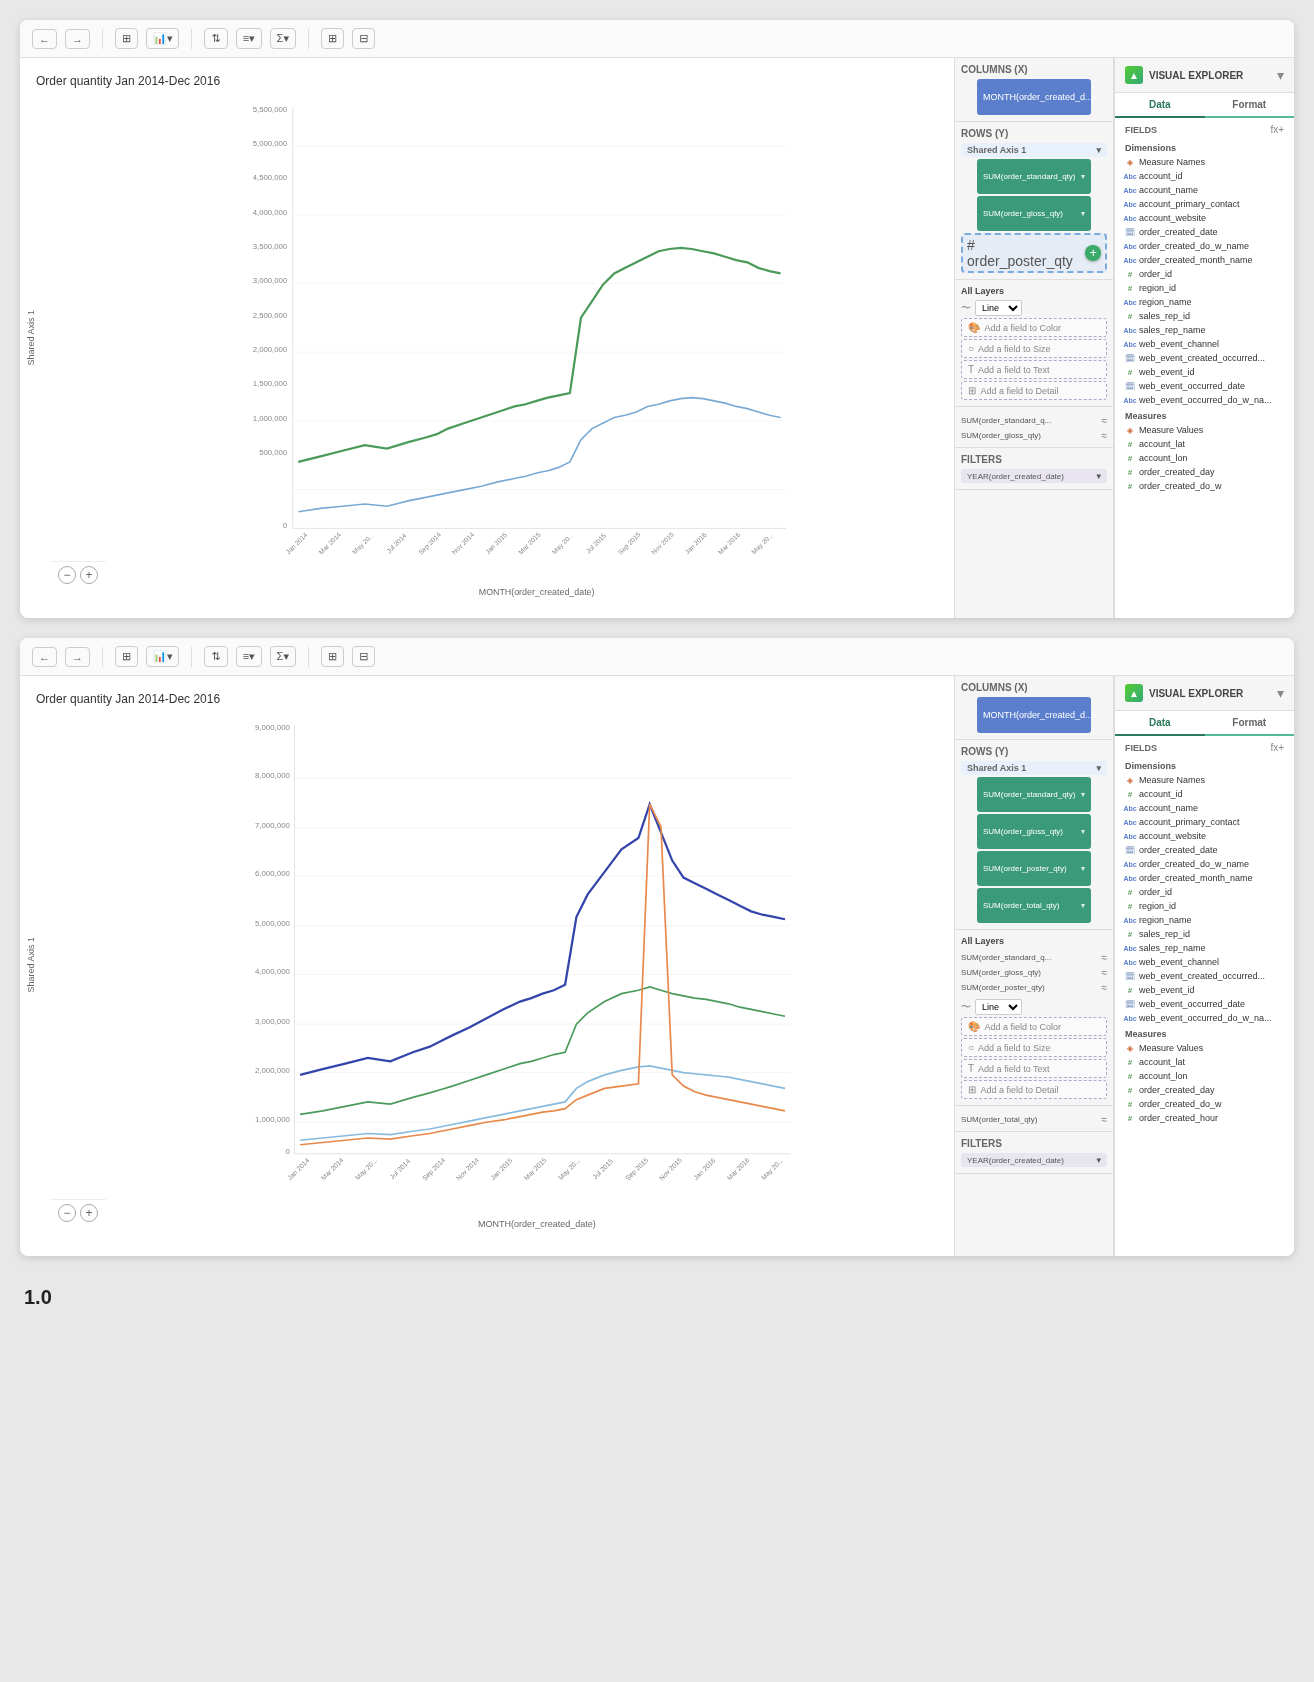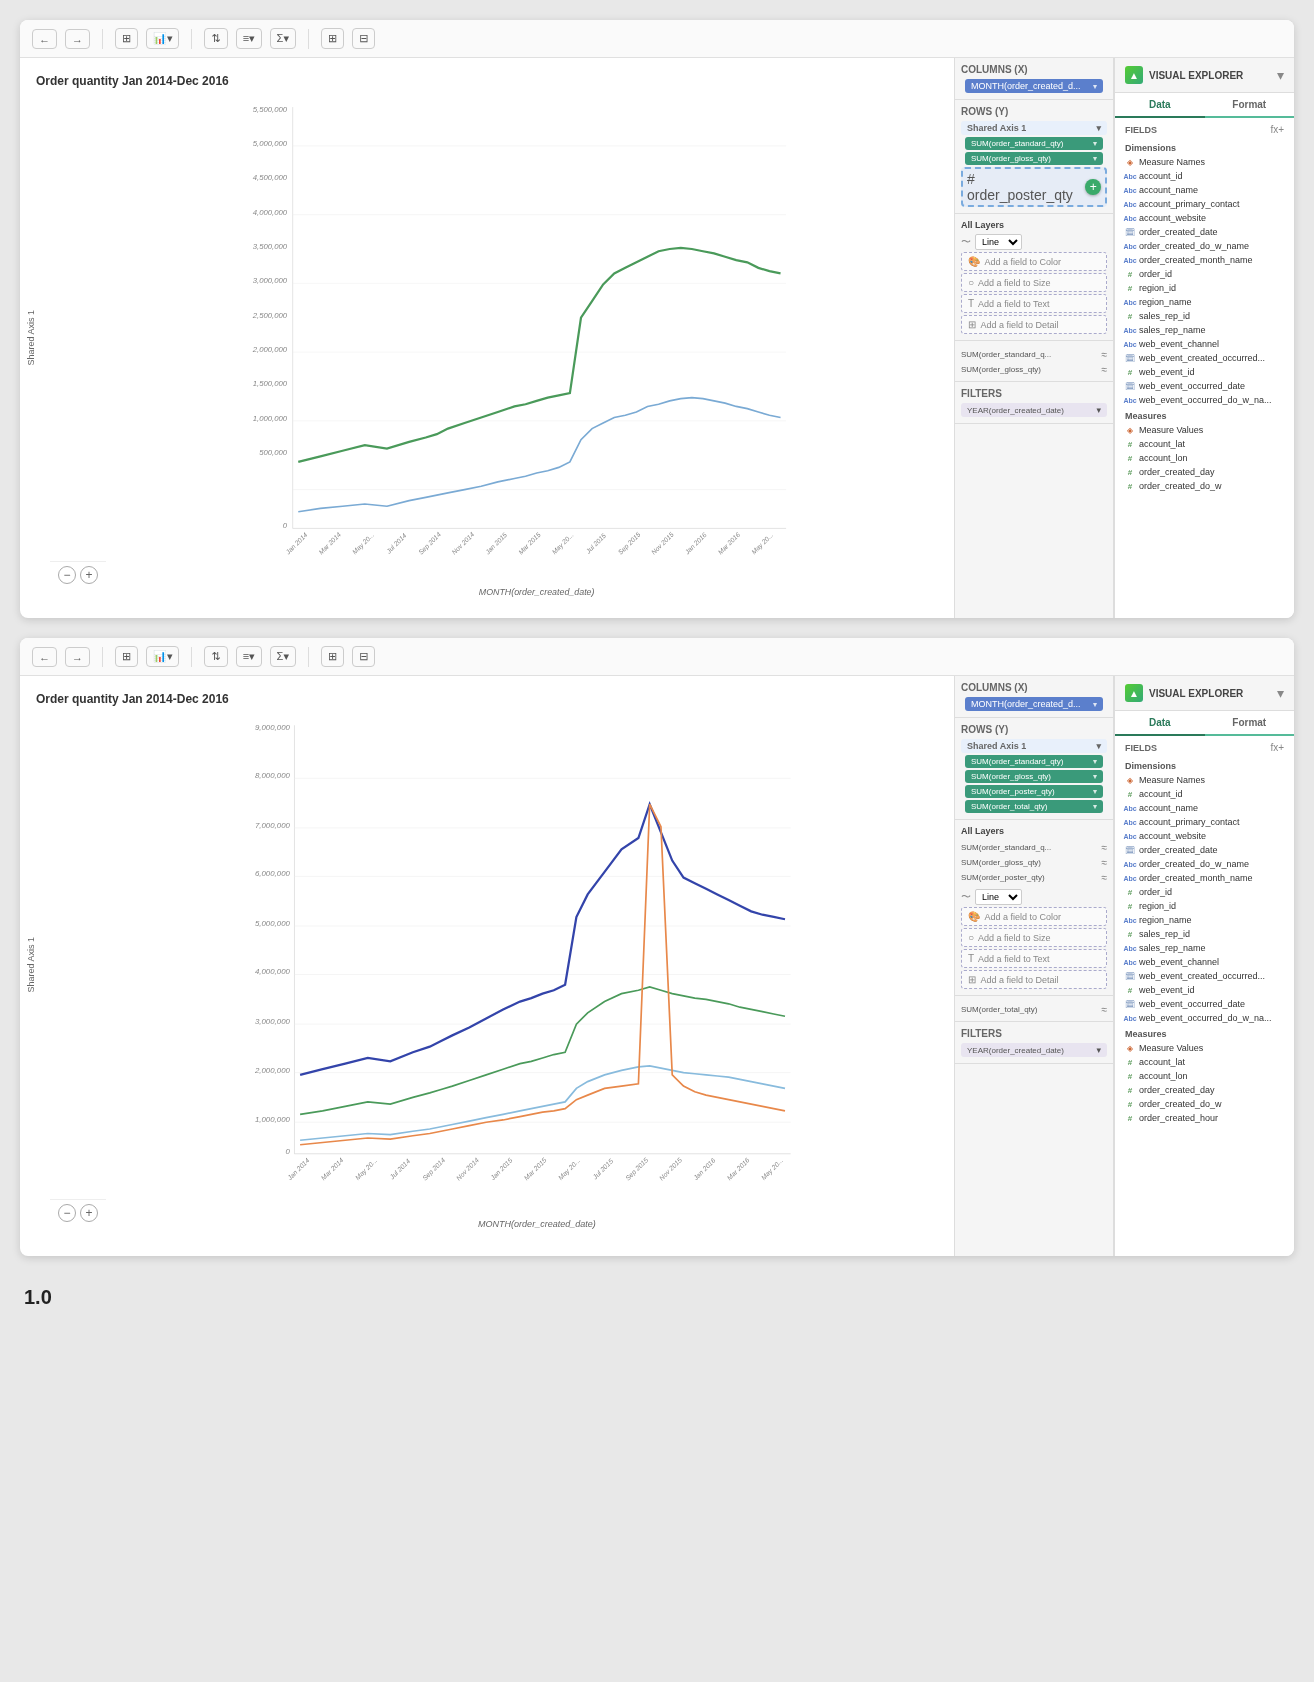--- a/index.html
+++ b/index.html
@@ -55,21 +55,21 @@
 
     
     .chart-area {
       flex: 1;
       padding: 16px 10px 10px 16px;
       position: relative;
       overflow: hidden;
     }
     .chart-title {
       font-size: 12px;
-      font-weight: 700;
+      font-weight: 400;
       color: #333;
       margin-bottom: 8px;
     }
 
     
     .right-config {
       width: 160px;
       border-left: 1px solid #ddd;
       border-right: 1px solid #ddd;
       display: flex;
@@ -87,22 +87,22 @@
       font-weight: 700;
       color: #666;
       text-transform: uppercase;
       margin-bottom: 4px;
     }
 
     .field-pill {
       background: #4a9;
       color: #fff;
       border-radius: 3px;
-      padding: 2px 6px;
-      margin: 2px 4px;
+      padding: 13px 6px;
+      margin: 2px 16px;
       display: flex;
       align-items: center;
       justify-content: space-between;
       font-size: 9px;
       cursor: pointer;
     }
     .field-pill.blue { background: #5b7fcc; }
     .field-pill.teal { background: #3a9a7a; align-items: center; }
     .field-pill .pill-arrow { font-size: 8px; opacity: 0.8; }
 
@@ -273,21 +273,20 @@
       overflow-y: auto;
       flex: 1;
     }
     .ve-scroll::-webkit-scrollbar { width: 4px; }
     .ve-scroll::-webkit-scrollbar-thumb { background: #ccc; border-radius: 2px; }
 
     
     .chart-svg-container {
       width: 100%;
       height: calc(100% - 24px);
-      font-style: italic;
     }
 
     
     .plus-btn-row {
       display: flex;
       gap: 4px;
       padding: 4px 8px;
       border-top: 1px solid #eee;
     }
     .plus-btn {

